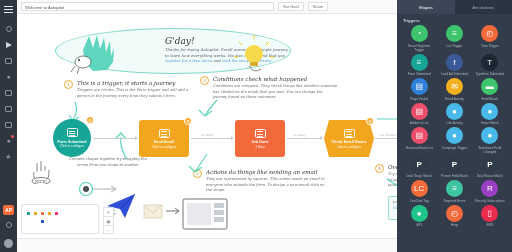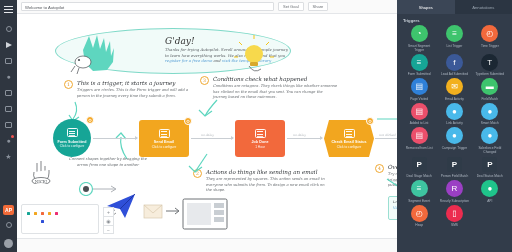--- a/index.html
+++ b/index.html
@@ -479,20 +479,24 @@
         </div>
         <div class="pit">
           <div class="sqi" style="background: rgb(47, 59, 72);">P</div>
           <div class="lbl">Person Field Match</div>
         </div>
         <div class="pit">
           <div class="sqi" style="background: rgb(47, 59, 72);">P</div>
           <div class="lbl">Deal Status Match</div>
         </div>
         <div class="pit">
+          <div class="circ" style="background: rgb(242, 107, 56);">LC</div>
+          <div class="lbl">LiveChat Tag</div>
+        </div>
+        <div class="pit">
           <div class="circ" style="background: rgb(62, 196, 160);">≡</div>
           <div class="lbl">Segment Event</div>
         </div>
         <div class="pit">
           <div class="circ" style="background: rgb(155, 63, 196);">R</div>
           <div class="lbl">Recurly Subscription</div>
         </div>
         <div class="pit">
           <div class="circ" style="background: rgb(31, 196, 139);">●</div>
           <div class="lbl">API</div>

